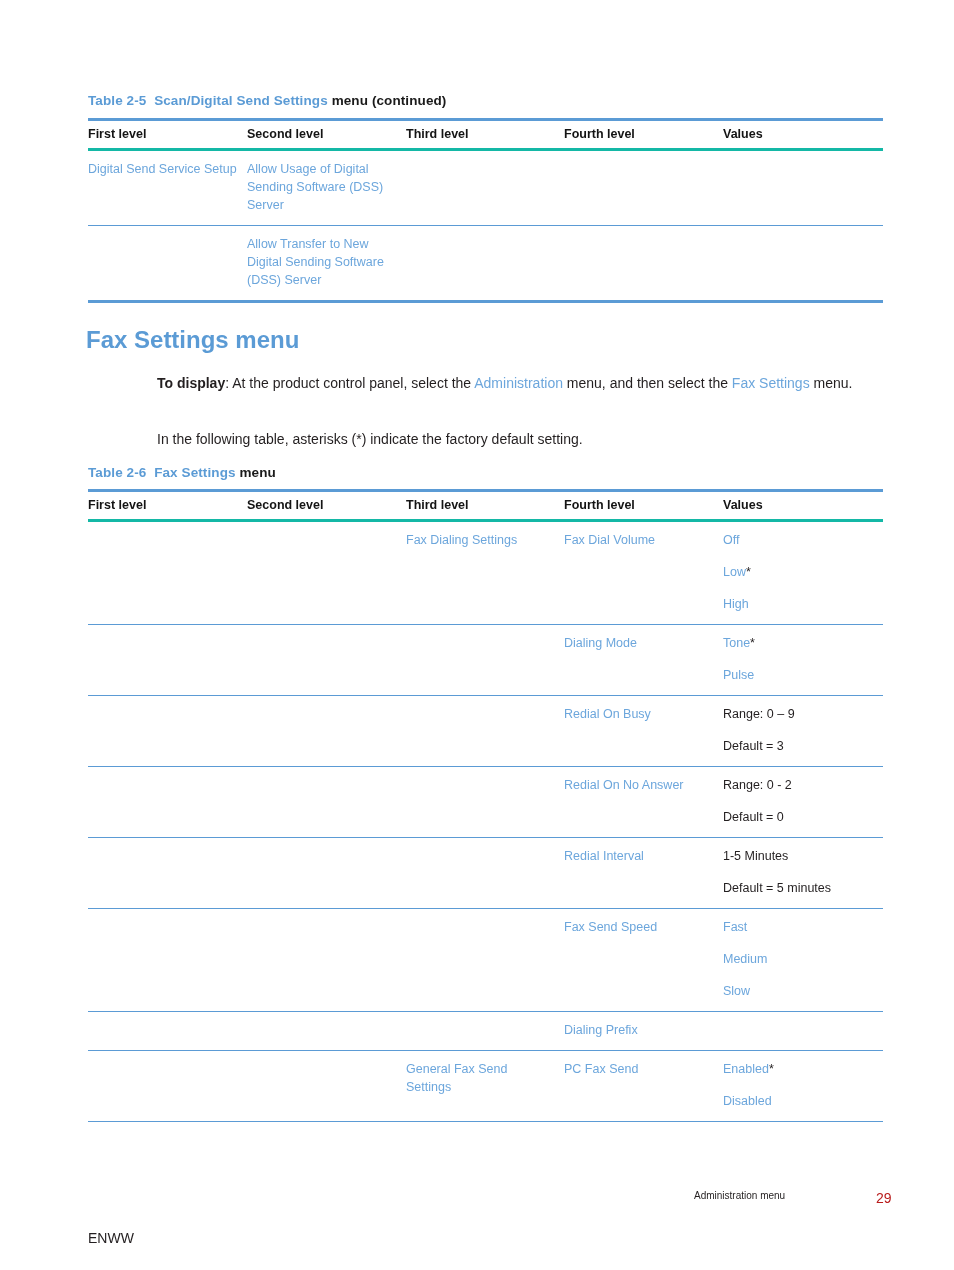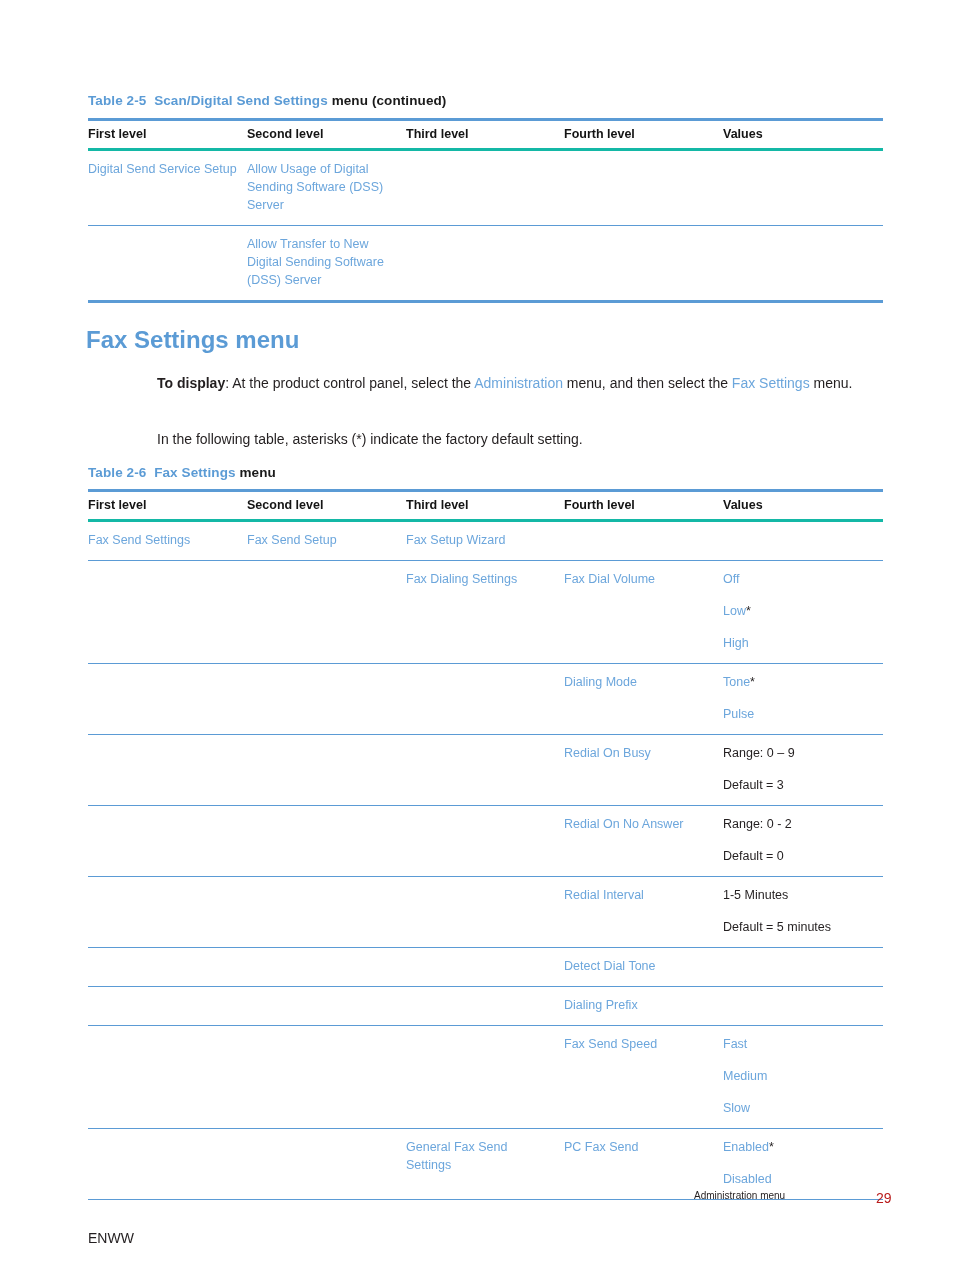--- a/index.html
+++ b/index.html
@@ -178,27 +178,20 @@
       <tr>
         <th>First level</th>
         <th>Second level</th>
         <th>Third level</th>
         <th>Fourth level</th>
         <th>Values</th>
       </tr>
     </thead>
     <tbody id="tableB-body">
         <tr>
-          <td>Fax Send Settings</td>
-          <td>Fax Send Setup</td>
-          <td style="padding-right: 22px;">Fax Setup Wizard</td>
-          <td></td>
-          <td></td>
-        </tr>
-        <tr>
           <td></td>
           <td></td>
           <td style="padding-right: 22px;">Fax Dialing Settings</td>
           <td>Fax Dial Volume</td>
           <td>
             <span class="vline">Off</span>
             <span class="vline">Low<span class="star">*</span></span>
             <span class="vline">High</span>
           </td>
         </tr>
@@ -239,44 +232,37 @@
           <td>Redial Interval</td>
           <td class="val-dark">
             <span class="vline">1-5 Minutes</span>
             <span class="vline">Default = 5 minutes</span>
           </td>
         </tr>
         <tr>
           <td></td>
           <td></td>
           <td style="padding-right: 22px;"></td>
-          <td>Detect Dial Tone</td>
-          <td></td>
-        </tr>
-        <tr>
-          <td></td>
-          <td></td>
-          <td style="padding-right: 22px;"></td>
-          <td>Dialing Prefix</td>
-          <td></td>
-        </tr>
-        <tr>
-          <td></td>
-          <td></td>
-          <td style="padding-right: 22px;"></td>
           <td>Fax Send Speed</td>
           <td>
             <span class="vline">Fast</span>
             <span class="vline">Medium</span>
             <span class="vline">Slow</span>
           </td>
         </tr>
         <tr>
           <td></td>
           <td></td>
+          <td style="padding-right: 22px;"></td>
+          <td>Dialing Prefix</td>
+          <td></td>
+        </tr>
+        <tr>
+          <td></td>
+          <td></td>
           <td style="padding-right: 22px;">General Fax Send Settings</td>
           <td>PC Fax Send</td>
           <td>
             <span class="vline">Enabled<span class="star">*</span></span>
             <span class="vline">Disabled</span>
           </td>
         </tr>
       </tbody>
   </table>
 

